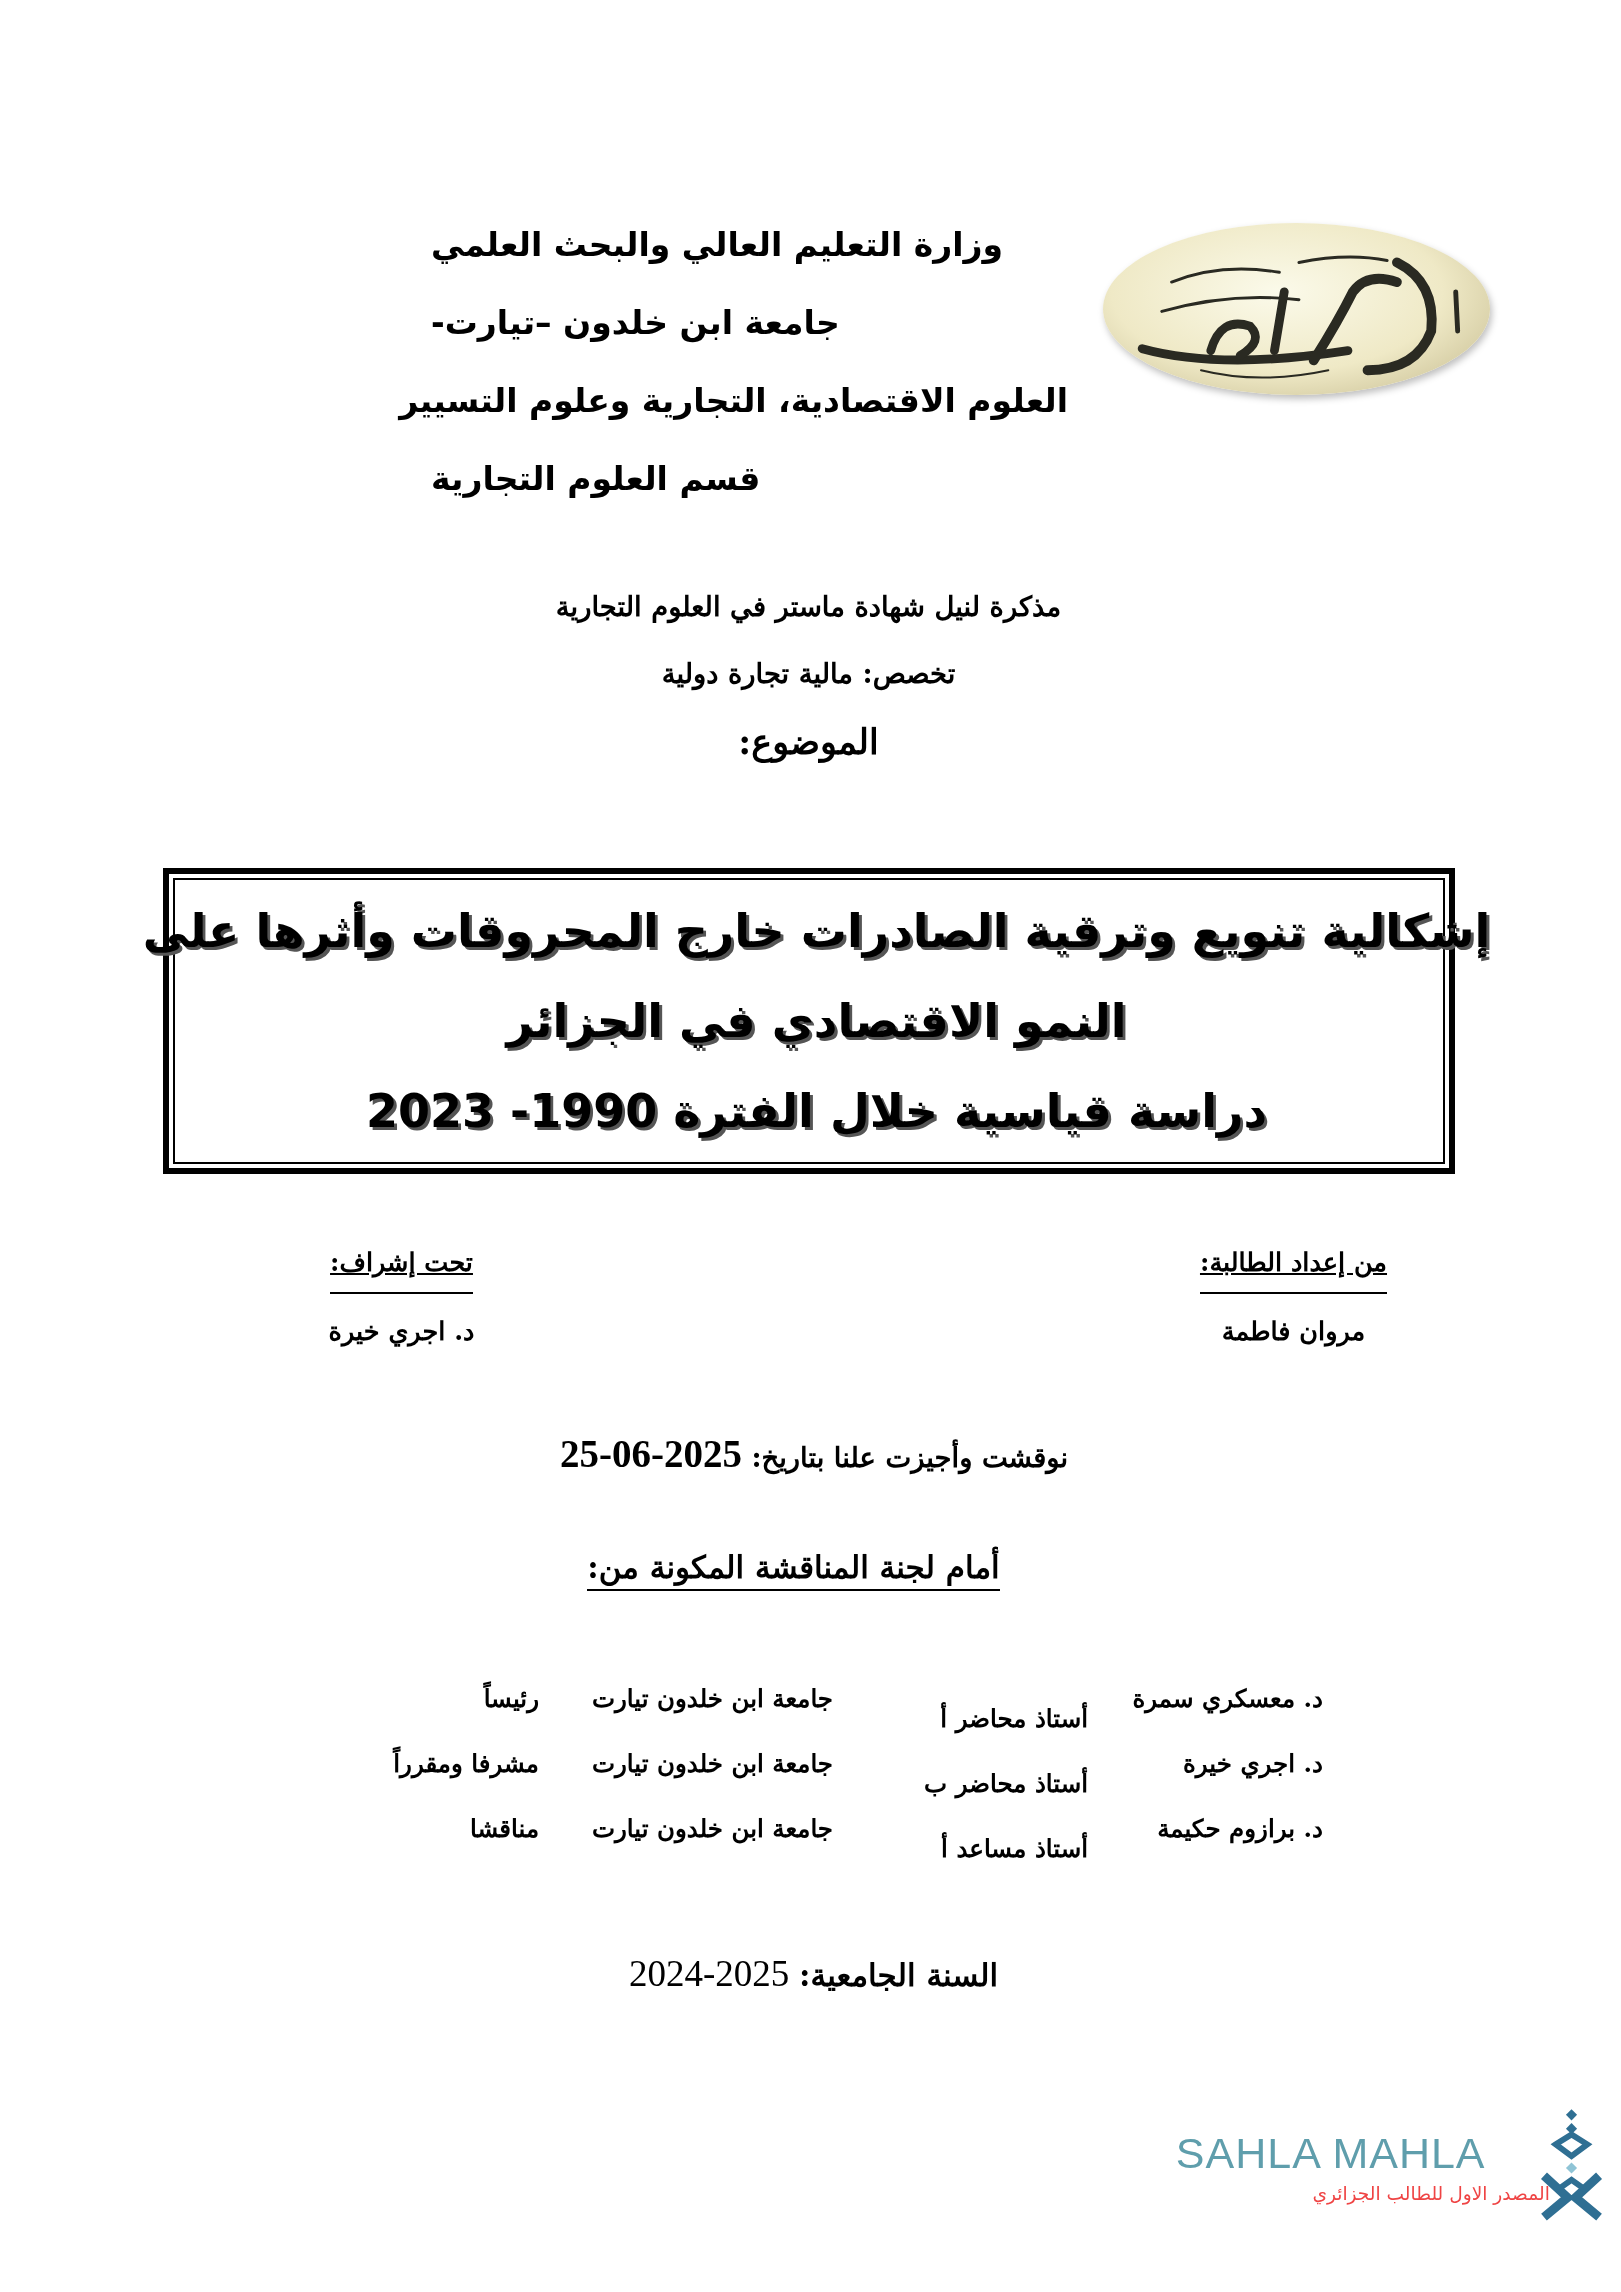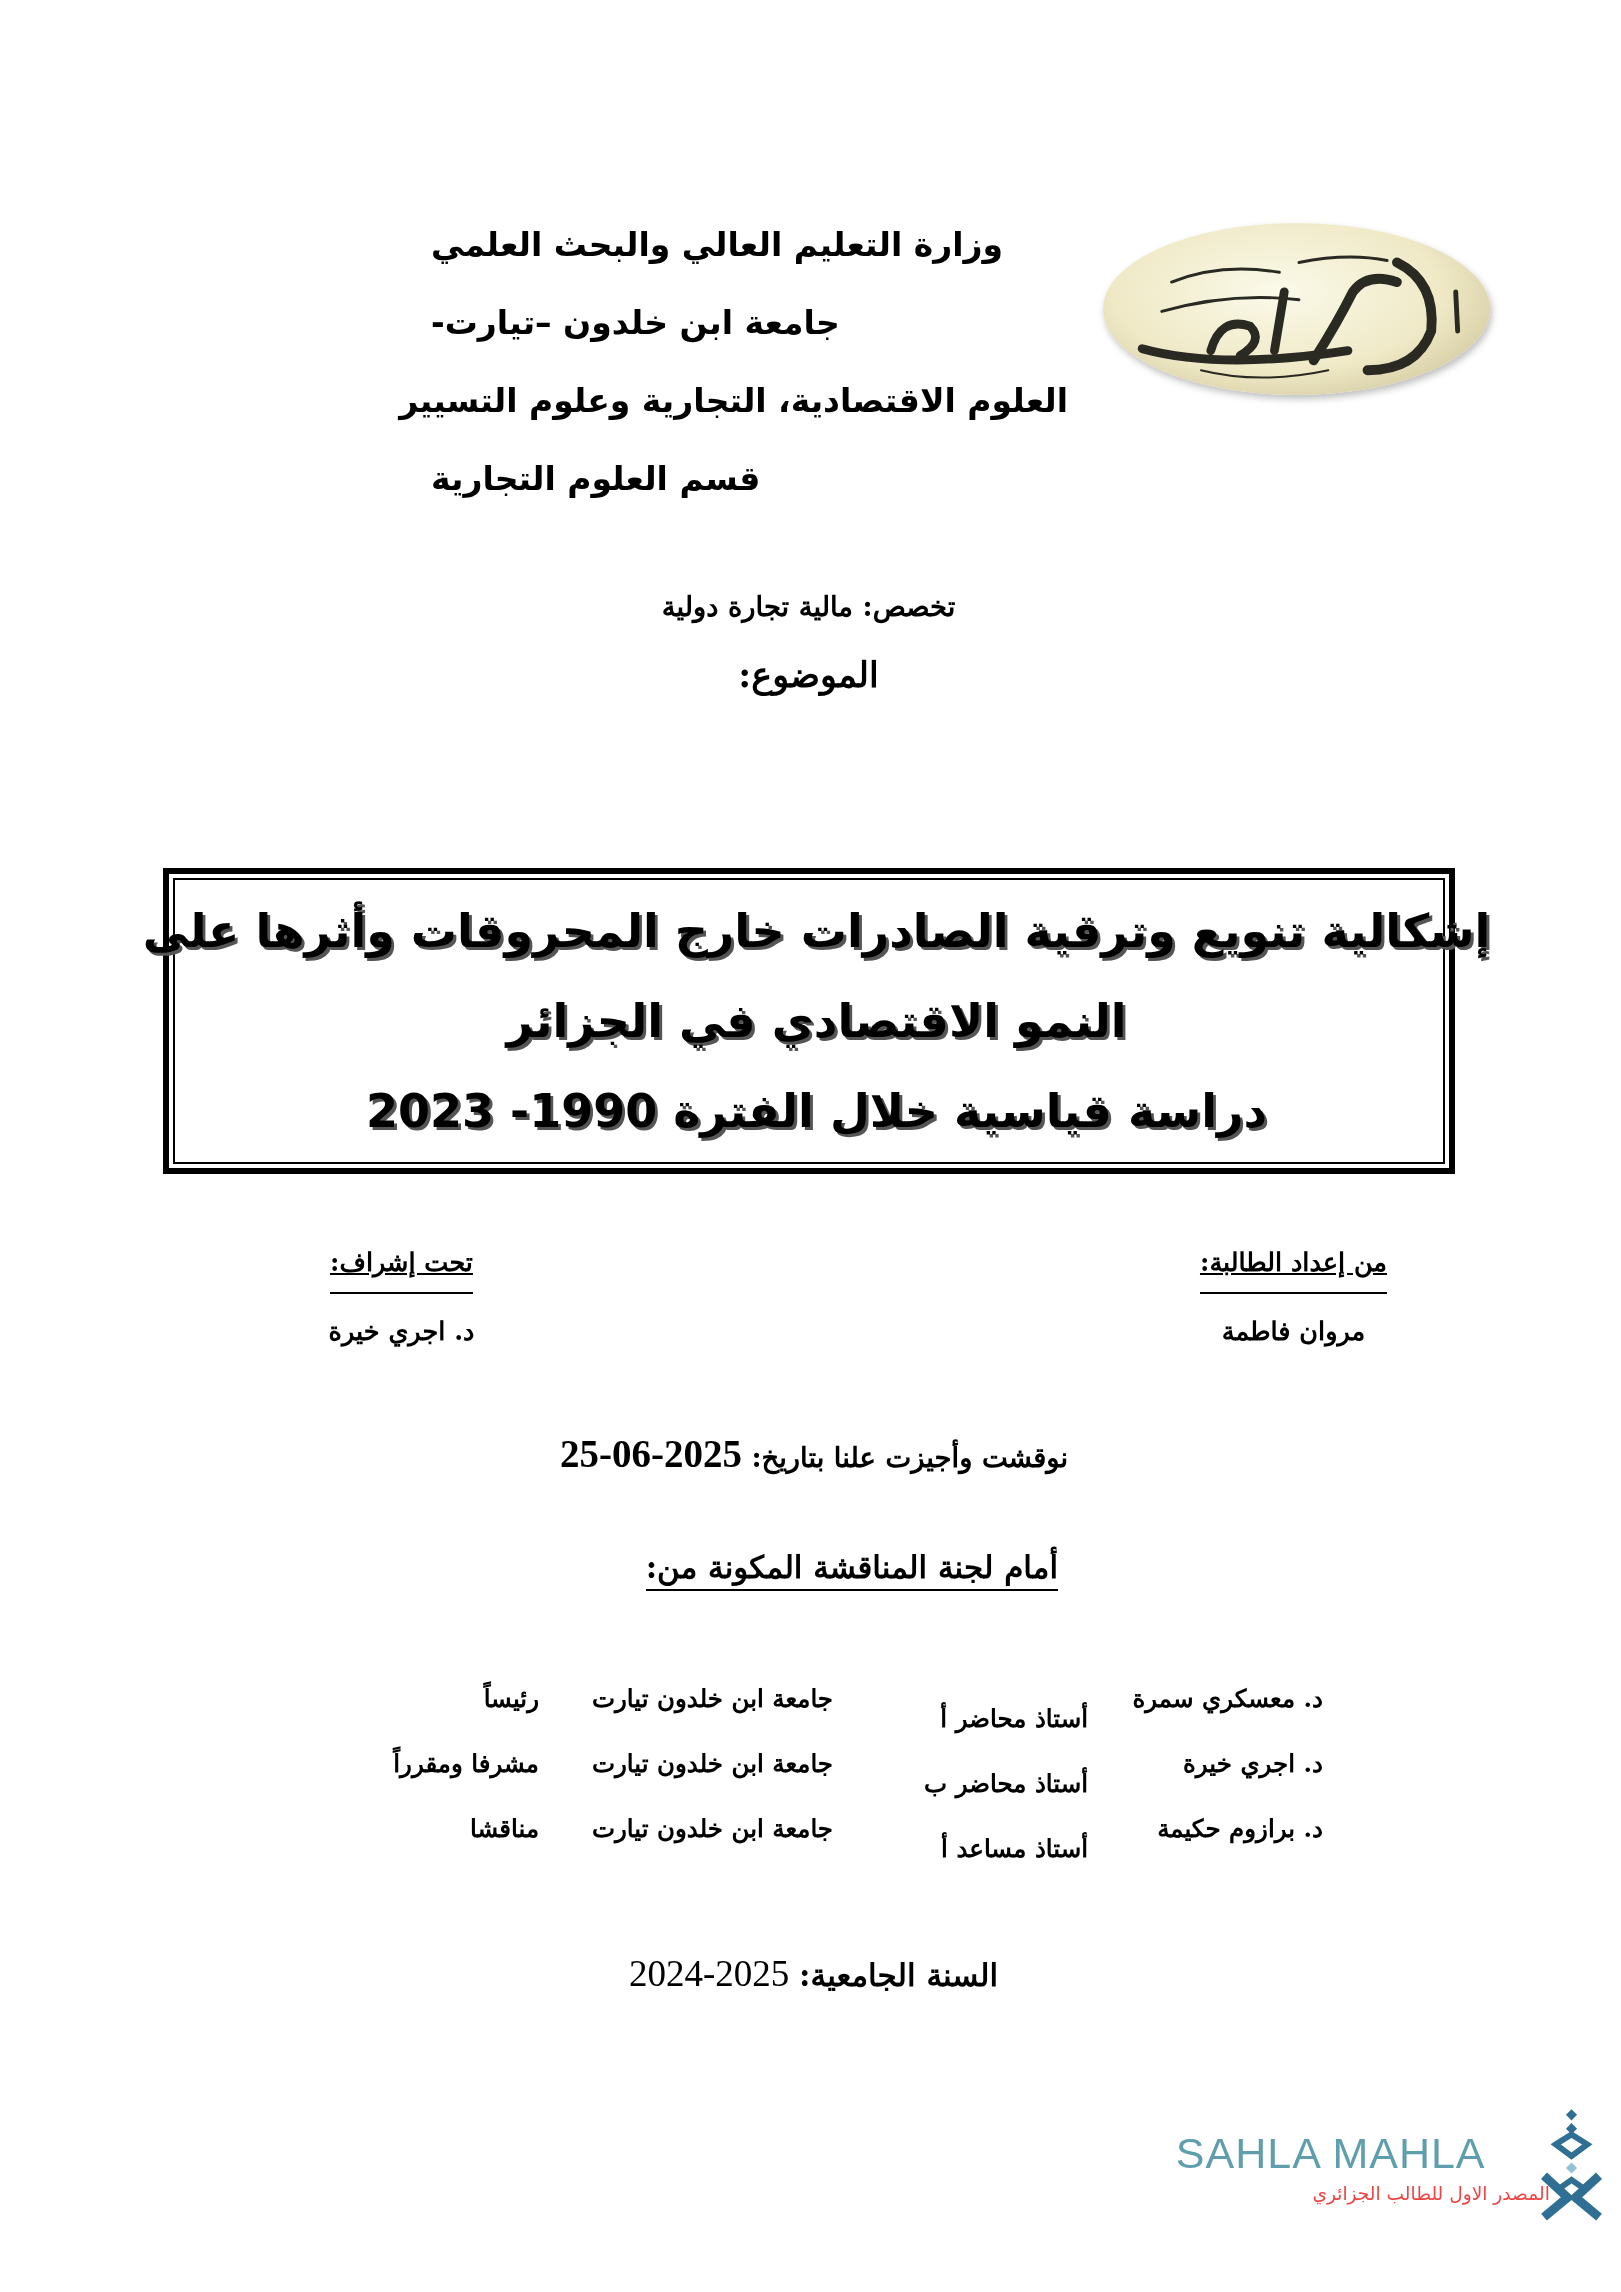--- a/index.html
+++ b/index.html
@@ -54,21 +54,21 @@
   }
   .person-name { font-weight: bold; font-size: 25.5px; margin-top: 21.6px; }
 
   .date-line {
     left: 412px; top: 1431px; width: 804px; text-align: center;
     font-weight: bold; font-size: 27.4px; white-space: nowrap;
   }
   .date-value { font-family: "Liberation Serif", serif; font-size: 39px; }
 
   .committee-title {
-    left: 529px; top: 1549px; width: 529px; 
+    left: 529px; top: 1549px; width: 529px; text-align: center;
     font-weight: bold; font-size: 31px;
   }
   .committee-title span { display: inline-block; padding-bottom: 3.9px; border-bottom: 2.9px solid #000; }
 
   .committee { left: 225px; top: 1666px; width: 1098px; }
   .c-row { display: flex; height: 65px; align-items: center; font-weight: bold; font-size: 24.5px; white-space: nowrap; }
   .c-name { width: 235px; }
   .c-rank { width: 255px; margin-top: 40px; }
   .c-uni  { width: 294px; }
   .c-role { width: 314px; }
@@ -115,20 +115,21 @@
       <path d="M215 140 Q240 100 255 70 Q270 50 300 60" stroke-width="10"></path>
       <path d="M300 40 Q340 60 335 110 Q320 150 270 150" stroke-width="10"></path>
       <path d="M360 70 L362 110" stroke-width="5"></path>
       <path d="M100 150 Q160 165 230 150" stroke-width="2"></path>
       <path d="M200 40 Q250 30 290 38" stroke-width="3"></path>
     </g>
   </svg>
 </div>
 
 <div class="abs sub-block rtl">
+  <div class="sub-line">مذكرة لنيل شهادة ماستر في العلوم التجارية</div>
   <div class="sub-line">تخصص: مالية تجارة دولية</div>
   <div class="topic">الموضوع:</div>
 </div>
 
 <div class="abs title-box">
   <div class="title-inner rtl">
     <div class="title-line">إشكالية تنويع وترقية الصادرات خارج المحروقات وأثرها على</div>
     <div class="title-line">النمو الاقتصادي في الجزائر</div>
     <div class="title-line">دراسة قياسية خلال الفترة 1990- 2023</div>
   </div>

